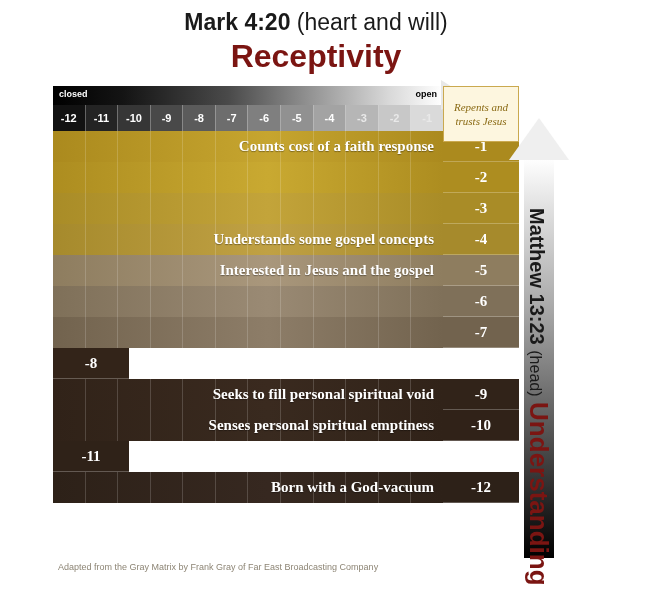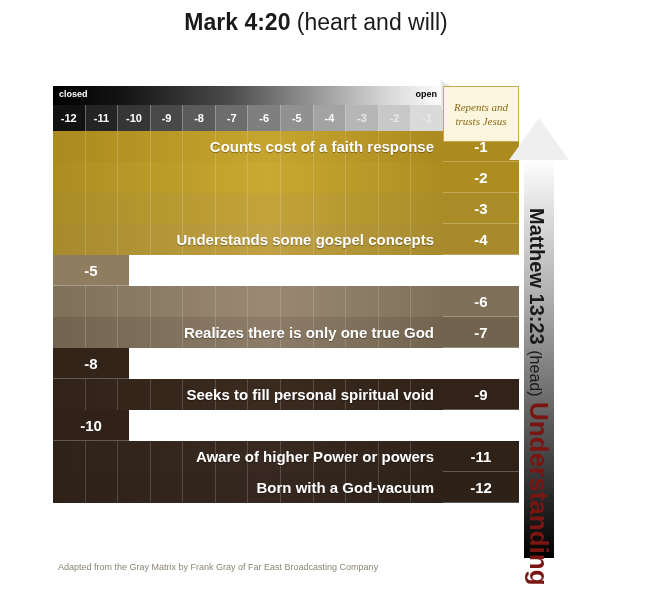--- a/index.html
+++ b/index.html
@@ -99,20 +99,21 @@
     font-weight: bold;
     color: #ffffff;
     border-right: 1px solid rgba(255,255,255,0.35);
     box-sizing: border-box;
   }
   .num-cell:last-child { border-right: none; }
 
   
   #rows {
     width: 466px;
+    font-family: Liberation Serif, serif;
   }
   .matrix-row {
     display: flex;
     height: 31px;
     align-items: stretch;
   }
   .row-label {
     width: 390px;
     display: flex;
     align-items: center;
@@ -230,20 +231,21 @@
   }
 </style>
 </head>
 <body>
 
 <div id="title-block">
   <div id="title-line1">
     <span class="ref">Mark 4:20</span>
     <span class="paren">(heart and will)</span>
   </div>
+  <div id="title-line2">Receptivity</div>
 </div>
 
 <div id="matrix">
 
   <div id="scale-bar">
     <span class="lbl" id="scale-closed">closed</span>
     <span class="lbl" id="scale-open">open</span>
     <div id="scale-arrow"></div>
   </div>
 
@@ -335,20 +337,37 @@
             <span></span>
             <span></span>
             <span></span>
             <span></span>
           </div>
           <span style="position: relative; z-index: 2;">Understands some gospel concepts</span>
         </div>
         <div class="row-num" style="background: rgb(166, 138, 44);">-4</div>
       </div>
       <div class="matrix-row">
+        <div class="row-label" style="background: linear-gradient(to right, rgb(142, 125, 95) 0%, rgb(169, 151, 124) 55%, rgb(142, 125, 95) 100%);">
+          <div class="col-lines">
+            <span></span>
+            <span></span>
+            <span></span>
+            <span></span>
+            <span></span>
+            <span></span>
+            <span></span>
+            <span></span>
+            <span></span>
+            <span></span>
+            <span></span>
+            <span></span>
+          </div>
+          <span style="position: relative; z-index: 2;">Interested in Jesus and the gospel</span>
+        </div>
         <div class="row-num" style="background: rgb(142, 125, 95);">-5</div>
       </div>
       <div class="matrix-row">
         <div class="row-label" style="background: linear-gradient(to right, rgb(127, 112, 89) 0%, rgb(154, 138, 116) 55%, rgb(127, 112, 89) 100%);">
           <div class="col-lines">
             <span></span>
             <span></span>
             <span></span>
             <span></span>
             <span></span>
@@ -372,21 +391,20 @@
             <span></span>
             <span></span>
             <span></span>
             <span></span>
             <span></span>
             <span></span>
             <span></span>
             <span></span>
             <span></span>
           </div>
-          <span style="position: relative; z-index: 2;">Realizes there is only one true God</span>
         </div>
         <div class="row-num" style="background: rgb(114, 99, 78);">-7</div>
       </div>
       <div class="matrix-row">
         <div class="row-num" style="background: rgb(51, 36, 25);">-8</div>
       </div>
       <div class="matrix-row">
         <div class="row-label" style="background: linear-gradient(to right, rgb(49, 35, 25) 0%, rgb(58, 42, 31) 55%, rgb(49, 35, 25) 100%);">
           <div class="col-lines">
             <span></span>
@@ -400,40 +418,40 @@
             <span></span>
             <span></span>
             <span></span>
             <span></span>
           </div>
           <span style="position: relative; z-index: 2;">Seeks to fill personal spiritual void</span>
         </div>
         <div class="row-num" style="background: rgb(49, 35, 25);">-9</div>
       </div>
       <div class="matrix-row">
+        <div class="row-label" style="background: linear-gradient(to right, rgb(48, 34, 24) 0%, rgb(57, 42, 31) 55%, rgb(48, 34, 24) 100%);">
+          <div class="col-lines">
+            <span></span>
+            <span></span>
+            <span></span>
+            <span></span>
+            <span></span>
+            <span></span>
+            <span></span>
+            <span></span>
+            <span></span>
+            <span></span>
+            <span></span>
+            <span></span>
+          </div>
+          <span style="position: relative; z-index: 2;">Senses personal spiritual emptiness</span>
+        </div>
         <div class="row-num" style="background: rgb(48, 34, 24);">-10</div>
       </div>
       <div class="matrix-row">
-        <div class="row-label" style="background: linear-gradient(to right, rgb(47, 34, 24) 0%, rgb(56, 42, 32) 55%, rgb(47, 34, 24) 100%);">
-          <div class="col-lines">
-            <span></span>
-            <span></span>
-            <span></span>
-            <span></span>
-            <span></span>
-            <span></span>
-            <span></span>
-            <span></span>
-            <span></span>
-            <span></span>
-            <span></span>
-            <span></span>
-          </div>
-          <span style="position: relative; z-index: 2;">Aware of higher Power or powers</span>
-        </div>
         <div class="row-num" style="background: rgb(47, 34, 24);">-11</div>
       </div>
       <div class="matrix-row">
         <div class="row-label" style="background: linear-gradient(to right, rgb(45, 33, 24) 0%, rgb(54, 40, 32) 55%, rgb(45, 33, 24) 100%);">
           <div class="col-lines">
             <span></span>
             <span></span>
             <span></span>
             <span></span>
             <span></span>

